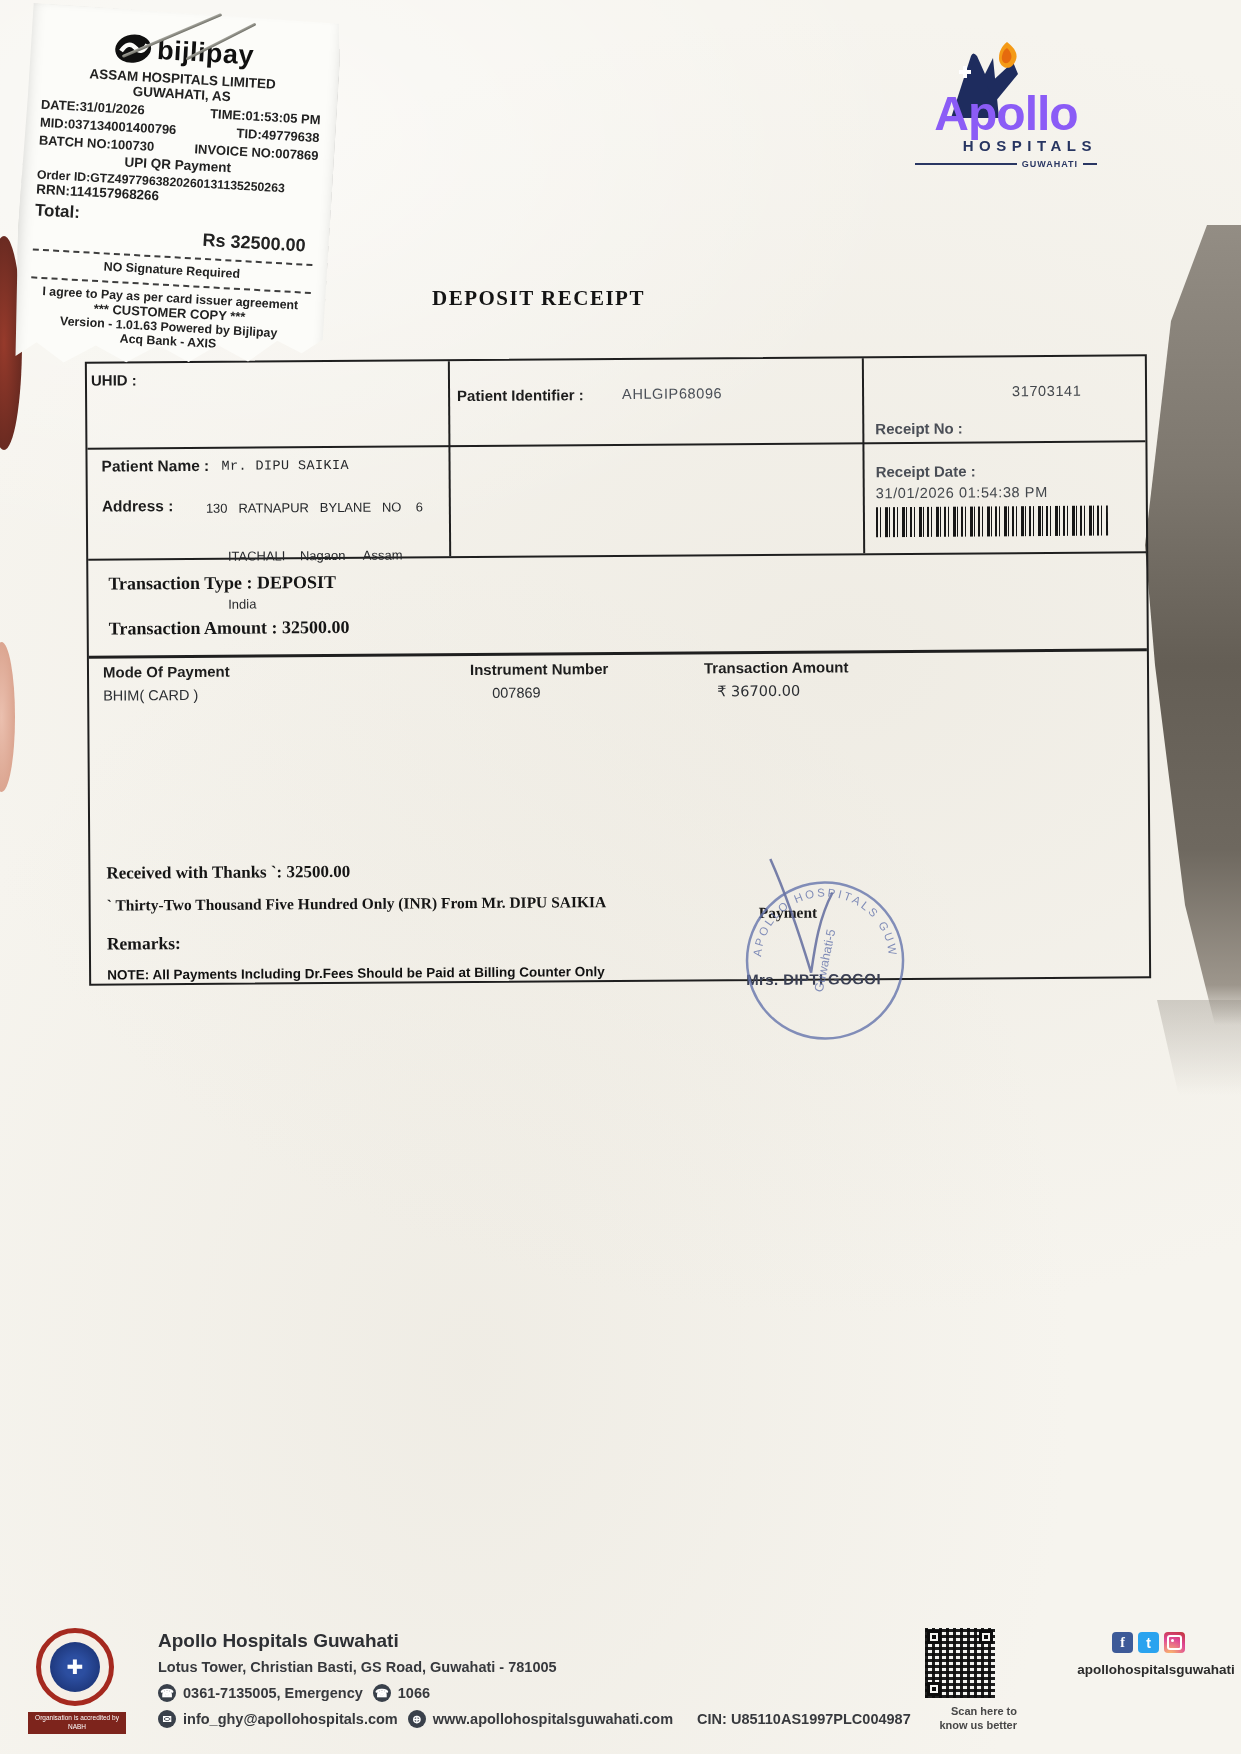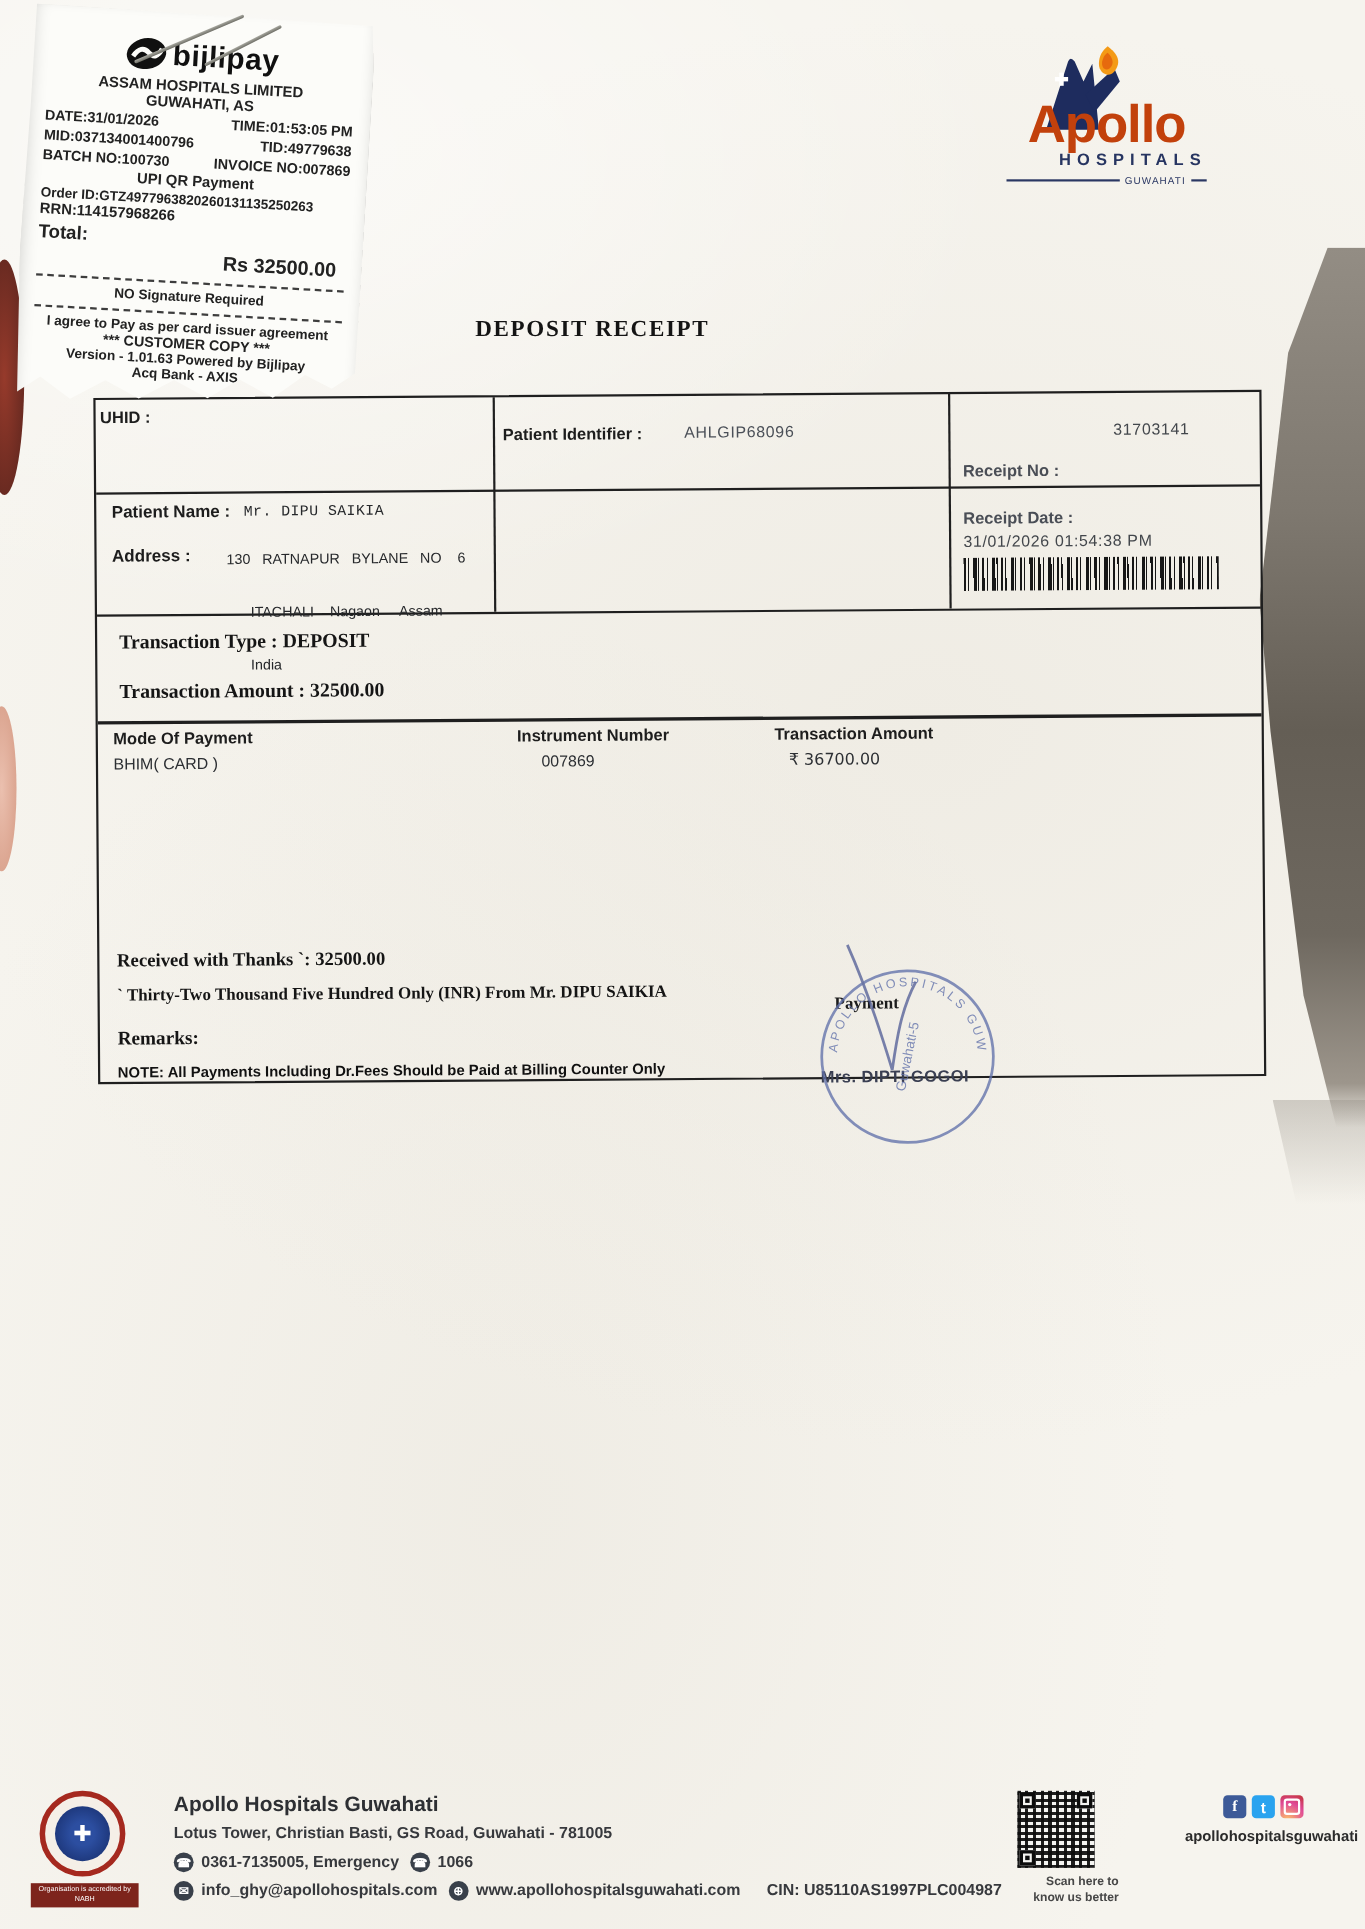--- a/index.html
+++ b/index.html
@@ -20,27 +20,27 @@
     background:linear-gradient(to bottom,rgba(150,144,135,.4),rgba(150,144,135,0));
     clip-path:polygon(30% 0,100% 0,100% 100%,48% 100%);}
   .blob-red{position:absolute;left:-14px;top:236px;width:36px;height:214px;border-radius:50%;
     background:radial-gradient(#8e2a1a,#49110a);opacity:.92;}
   .blob-pink{position:absolute;left:-12px;top:642px;width:27px;height:150px;border-radius:50%;
     background:radial-gradient(#e9b7a4,#cf8a71);opacity:.85;}
 
   
   .apollo{position:absolute;left:915px;top:40px;width:182px;}
   .apollo .torch{display:block;margin:0 auto 0 26px;}
-  .apollo .word{font-size:48px;font-weight:bold;color:#c2410c;letter-spacing:-1px;line-height:.82;
+  .apollo .word{font-size:48px;font-weight:bold;color:#8b5cf6;letter-spacing:-1px;line-height:.82;
     margin-top:-30px;text-align:center;}
   .apollo .sub{font-size:15px;font-weight:600;color:#273561;letter-spacing:5.5px;text-align:right;margin-top:4px;}
   .apollo .cityrow{display:flex;align-items:center;gap:5px;margin-top:5px;}
   .apollo .ln{flex:1;height:2px;background:#2a3763;}
   .apollo .ln2{width:14px;height:2px;background:#2a3763;}
-  .apollo .city{font-size:9px;font-weight:normal;color:#2a3763;letter-spacing:1px;}
+  .apollo .city{font-size:9px;font-weight:bold;color:#2a3763;letter-spacing:1px;}
 
   .doc-title{position:absolute;left:432px;top:286px;font-family:"Liberation Serif",serif;
     font-weight:bold;font-size:21px;letter-spacing:1.5px;color:#141414;}
 
   
   .rtable{position:absolute;left:87px;top:358px;width:1058px;height:620px;
     border:2px solid #1f1f1f;transform:rotate(-0.4deg);}
   .rtable .abs{position:absolute;}
   .vl{position:absolute;width:2px;background:#1f1f1f;top:0;height:195px;}
   .hl{position:absolute;left:0;width:100%;height:2px;background:#1f1f1f;}

